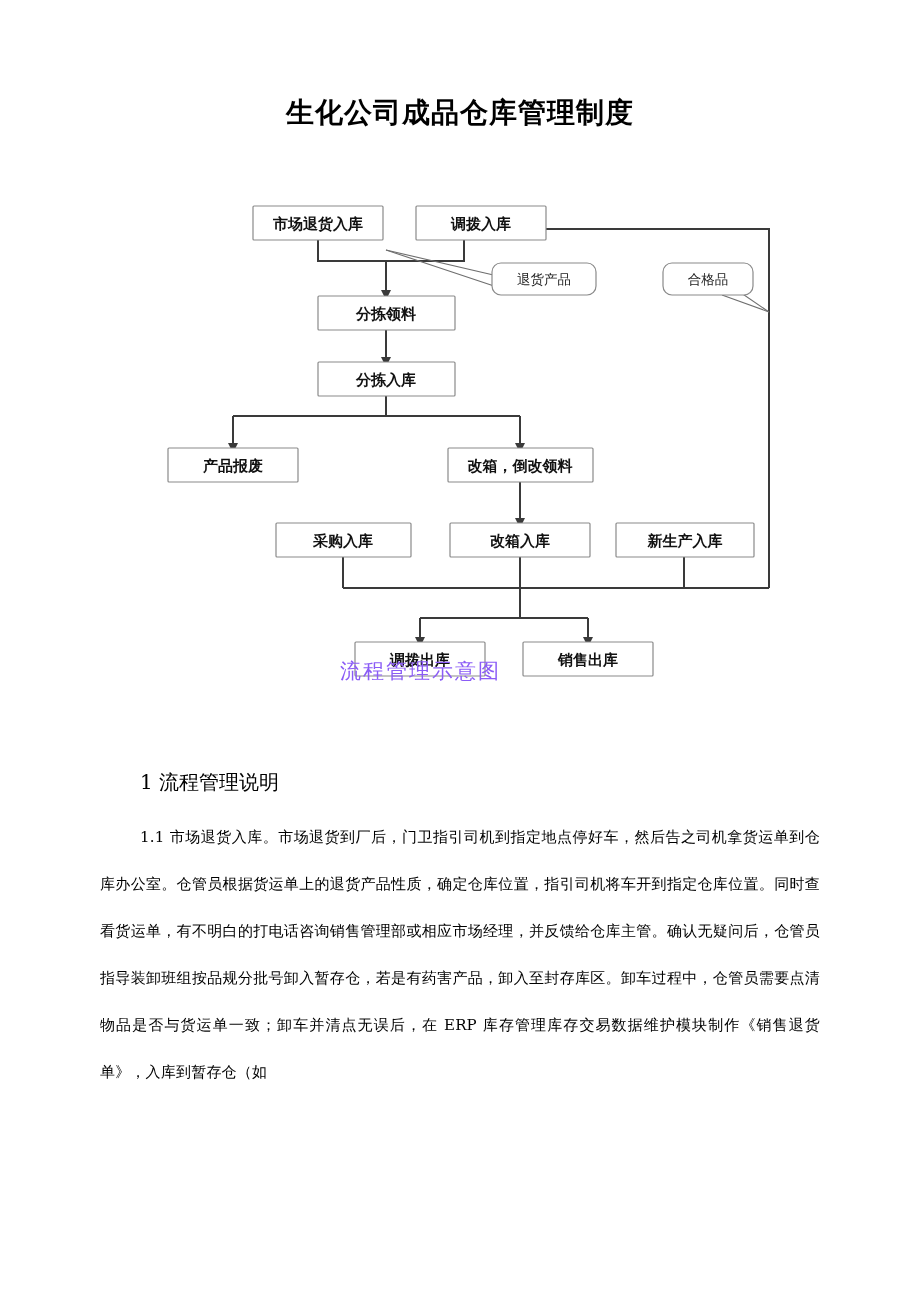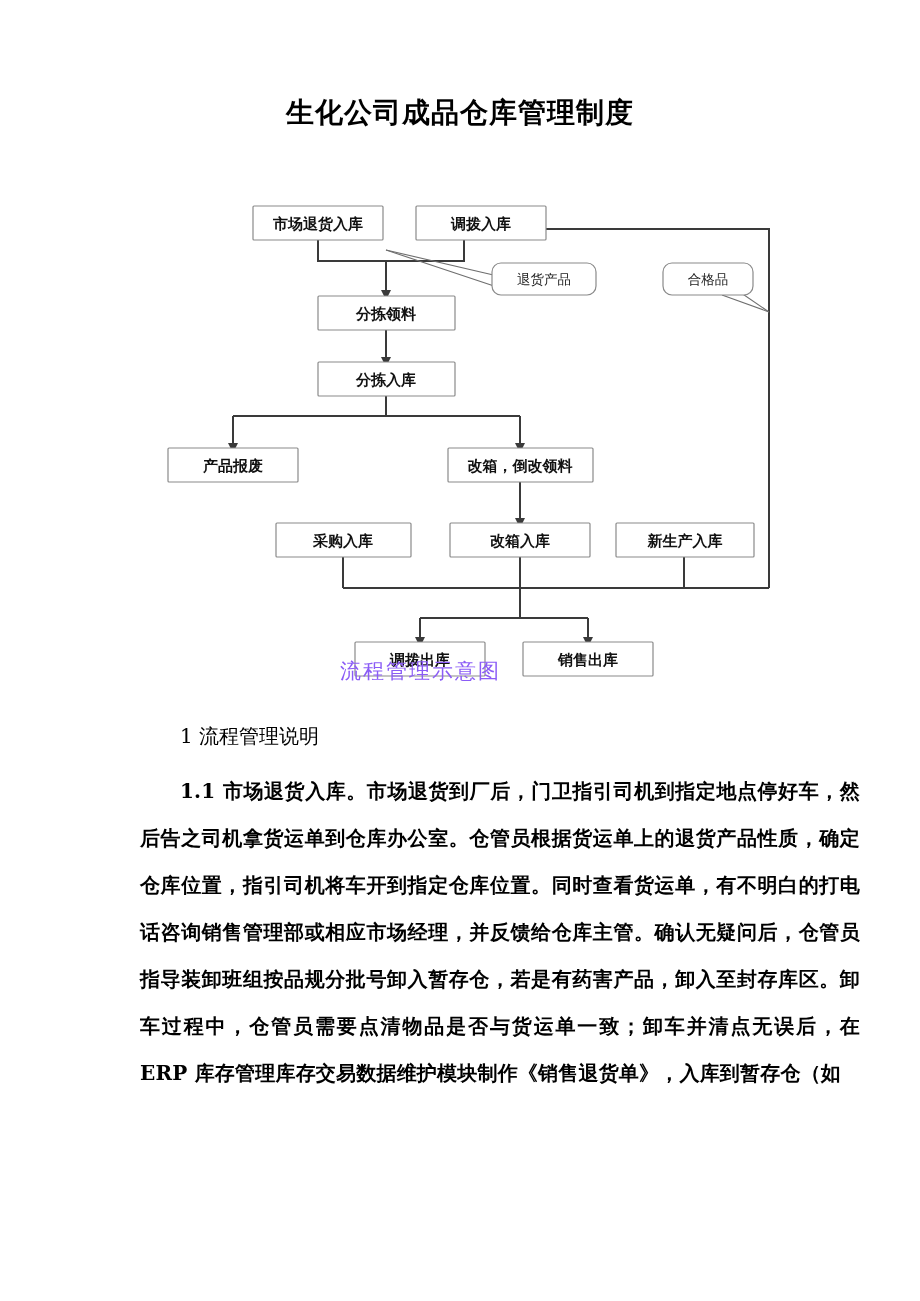--- a/index.html
+++ b/index.html
@@ -95,42 +95,40 @@
     font-size: 21px;
     color: #8b5cf6;
     letter-spacing: 2px;
     white-space: nowrap;
   }
 
   
   .body-text {
     position: absolute;
     left: 100px;
-    top: 712px;
+    top: 758px;
     width: 720px;
-    margin-left: 40px;
   }
   .heading-1 {
     font-family: "DejaVu Serif", "Liberation Serif", serif;
     font-size: 20px;
     line-height: 48px;
     text-indent: 40px;
     margin: 0;
     white-space: nowrap;
   }
   .para {
     font-family: "DejaVu Serif", "Liberation Serif", serif;
-    font-size: 20px;
+    font-size: 15px;
     line-height: 47px;
     margin: 8px 0 0 0;
     text-align: justify;
     text-align-last: left;
     text-indent: 40px;
     letter-spacing: 0.2px;
-    font-weight: bold;
   }
 </style>
 </head>
 <body>
 
 <div class="page">
 
   <div class="doc-title">生化公司成品仓库管理制度</div>
 
   <div class="flow">

